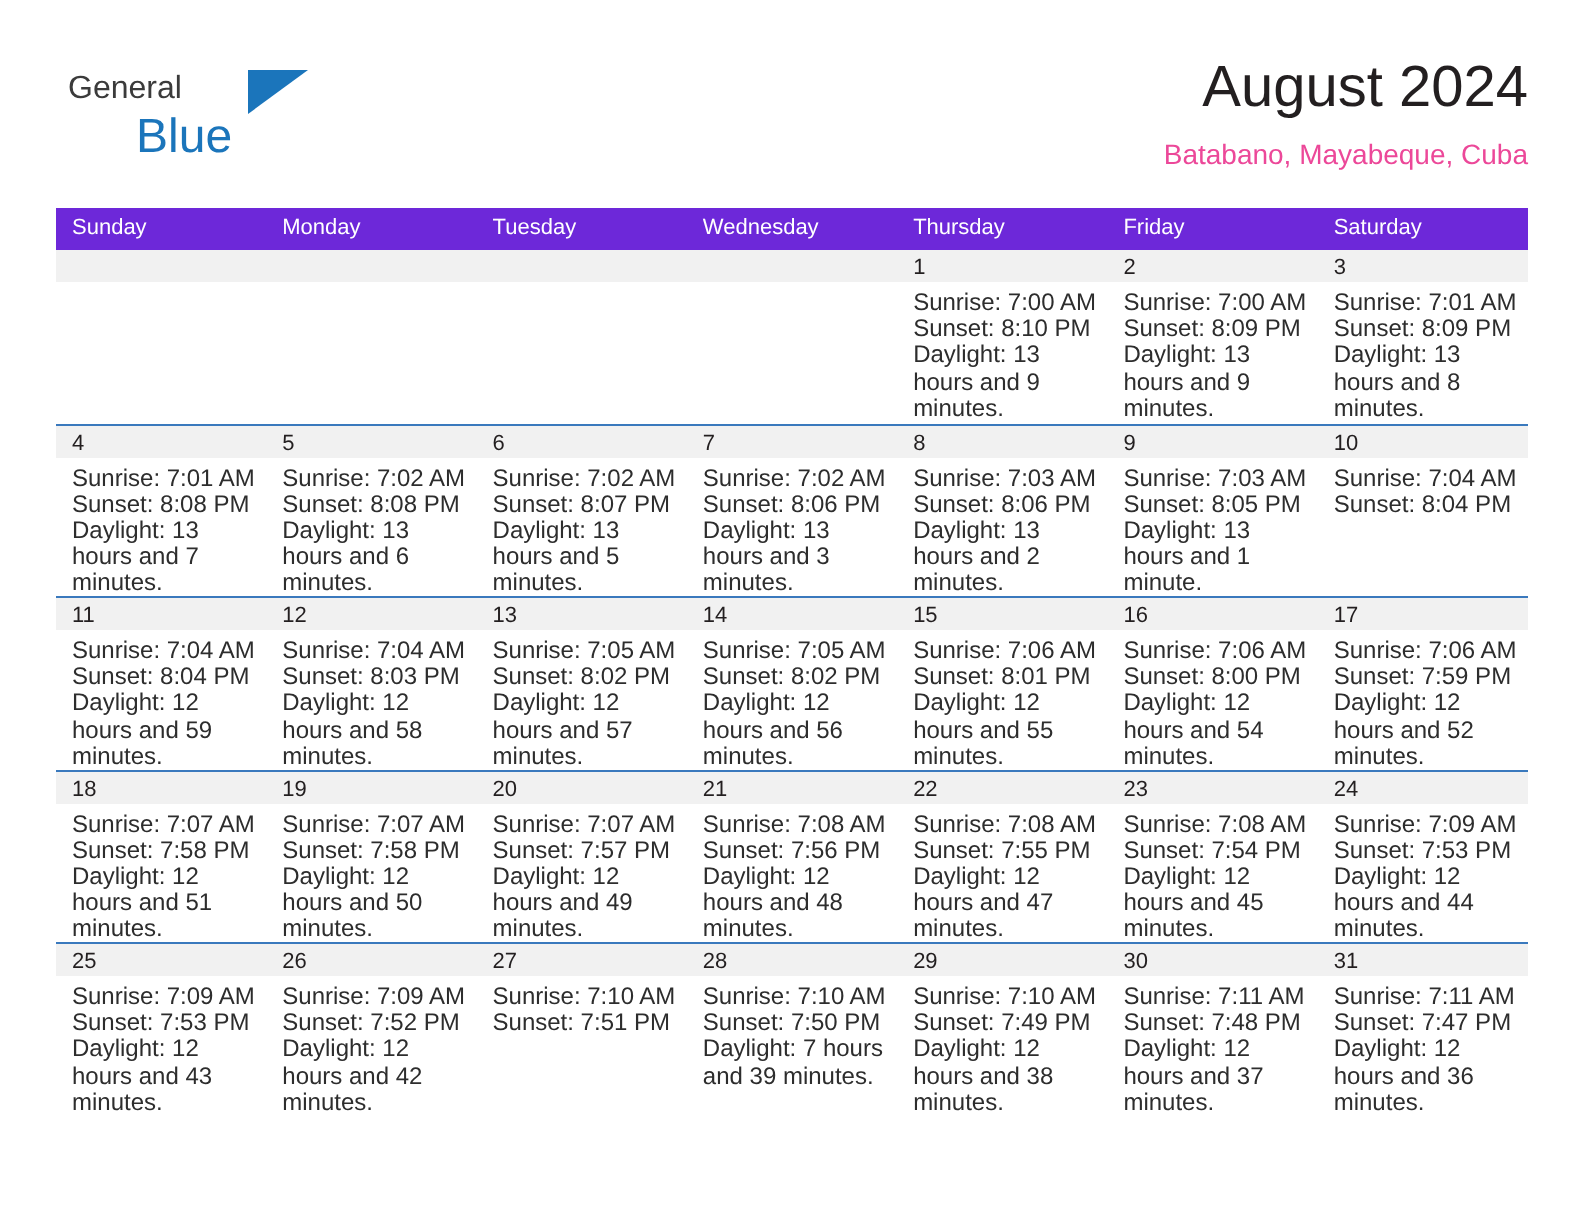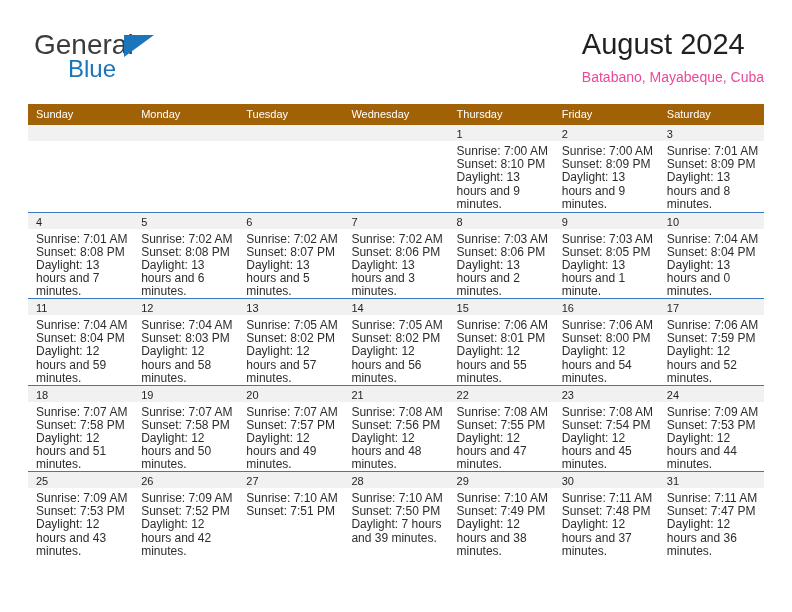--- a/index.html
+++ b/index.html
@@ -31,21 +31,21 @@
   }
   .brand {
     position: absolute;
     left: 6px;
     top: 6px;
     width: 220px;
     height: 58px;
   }
   .brand-line1 {
     display: block;
-    font-size: 28px;
+    font-size: 16px;
     line-height: 26px;
     color: #3b3b3b;
     letter-spacing: 0px;
     position: relative;
     white-space: nowrap;
   }
   .brand-triangle {
     position: absolute;
     left: 90px;
     top: 3px;
@@ -60,20 +60,21 @@
     line-height: 26px;
     color: #1b75bb;
     margin-left: 34px;
     margin-top: -2px;
     white-space: nowrap;
   }
   .title-block {
     position: absolute;
     right: 0;
     top: 0;
+    text-align: right;
   }
   .cal-title {
     font-size: 29px;
     line-height: 36px;
     color: #231f20;
     font-weight: normal;
     white-space: nowrap;
   }
   .cal-subtitle {
     font-size: 14px;
@@ -85,21 +86,21 @@
 
   
   .calendar {
     position: absolute;
     left: 28px;
     top: 104px;
     width: 736px;
   }
   .dow-row {
     display: flex;
-    background: #a16207;
+    background: #6d28d9;
     height: 21px;
   }
   .dow-cell {
     flex: 1 1 0;
     color: #ffffff;
     font-size: 11px;
     line-height: 21px;
     padding-left: 8px;
     box-sizing: border-box;
     white-space: nowrap;
@@ -285,21 +286,20 @@
             <div>Sunrise: 7:03 AM</div>
             <div>Sunset: 8:05 PM</div>
             <div class="daylight">Daylight: 13 hours and 1 minute.</div>
           </div>
         </div>
         <div class="day-cell">
           <div class="date-strip">10</div>
           <div class="day-info">
             <div>Sunrise: 7:04 AM</div>
             <div>Sunset: 8:04 PM</div>
-            <div class="daylight">Daylight: 13 hours and 0 minutes.</div>
           </div>
         </div>
       </div>
 
       <div class="week-row">
         <div class="day-cell">
           <div class="date-strip">11</div>
           <div class="day-info">
             <div>Sunrise: 7:04 AM</div>
             <div>Sunset: 8:04 PM</div>

